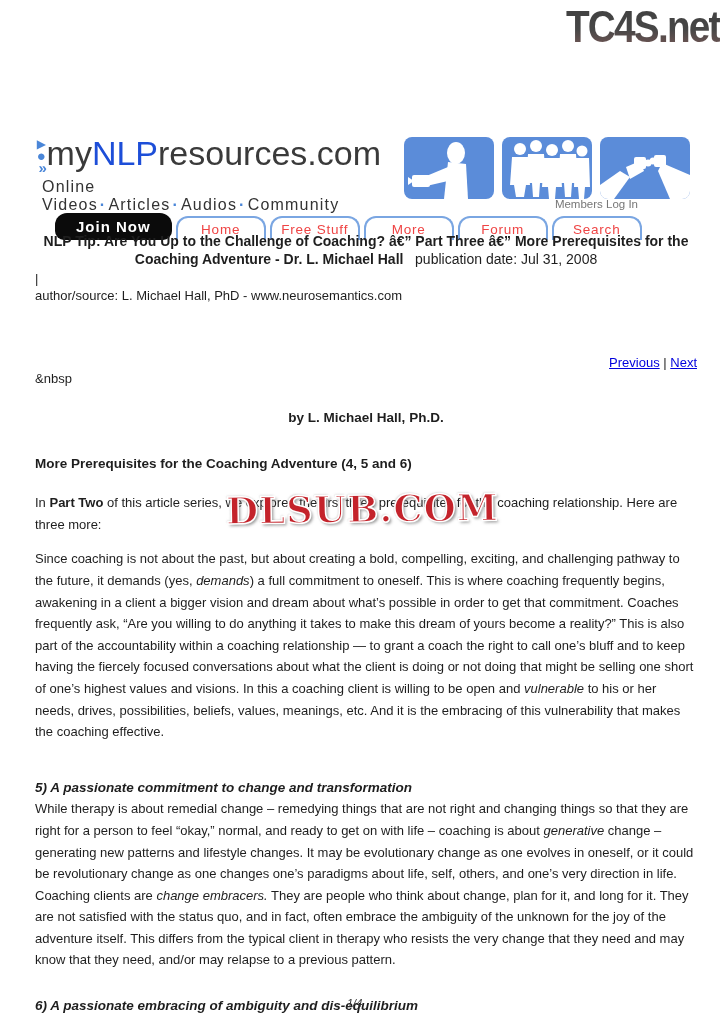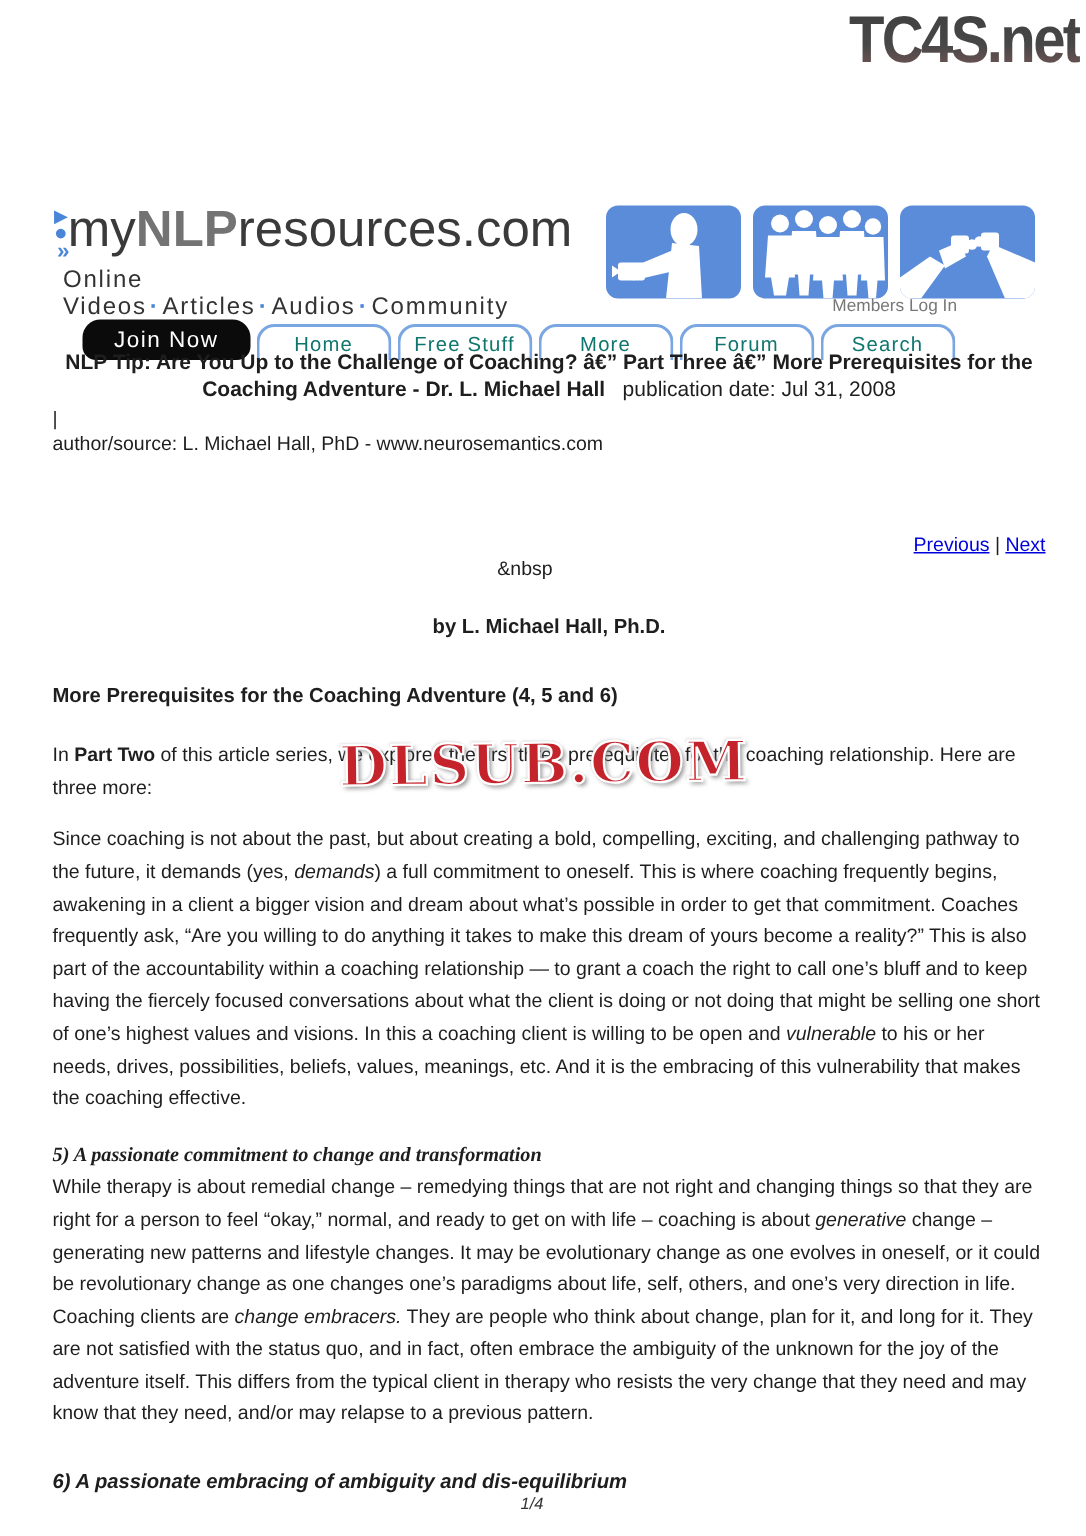--- a/index.html
+++ b/index.html
@@ -15,56 +15,56 @@
 
   
   .logo-row { position:absolute; top:136px; left:36px; width:345px; }
   .logo-line { display:flex; align-items:flex-start; }
   .logo-icon { display:flex; flex-direction:column; align-items:center; width:24px;
                color:#4a86d8; line-height:12px; font-size:13px; padding-top:2px; }
   .logo-icon .tri { font-size:12px; }
   .logo-icon .dot { font-size:15px; }
   .logo-icon .chev { font-size:15px; font-weight:bold; letter-spacing:-3px; }
   .logo-text { font-size:34px; letter-spacing:0; color:#3a3a3a; line-height:34px; }
-  .logo-text .accent { color:#737373; font-weight:bold; }
+  .logo-text .accent { color:#1d4ed8; font-weight:normal; }
   .tagline { margin-top:4px; margin-left:6px; font-size:16px; letter-spacing:1.2px; color:#333; }
   .tagline .sep { color:#4a86d8; font-weight:bold; padding:0 2px; }
 
   
   .thumbs { position:absolute; top:137px; left:404px; display:flex; gap:8px; }
   .thumb { width:90px; height:62px; background:#5b8cd9; border-radius:8px; overflow:hidden; }
   .thumb svg { display:block; width:100%; height:100%; }
   .members { position:absolute; top:198px; left:404px; width:234px; text-align:right;
              font-size:11.5px; color:#777; }
 
   
   .navtabs { position:absolute; top:213px; left:55px; display:flex; align-items:flex-end; gap:4px; }
-  .join { height:27px; padding:0 21px; background:#0b0b0b; color:#fff; font-weight:normal;
+  .join { height:27px; padding:0 21px; background:#0b0b0b; color:#fff; font-weight:bold;
           font-size:15px; letter-spacing:1px; border-radius:12px 12px 9px 9px;
           display:flex; align-items:center; }
   .tab { height:24px; width:90px; background:#fff; border:2px solid #7aa6e2; border-bottom:none;
-         border-radius:12px 12px 0 0; color:#0f766e; font-size:13.5px; letter-spacing:.8px;
+         border-radius:12px 12px 0 0; color:#ef4444; font-size:13.5px; letter-spacing:.8px;
          display:flex; align-items:center; justify-content:center; }
 
   
   .article { position:absolute; top:232px; left:35px; width:662px; font-size:13px;
              line-height:21.6px; color:#1e1e1e; }
   .title { text-align:center; font-size:14px; line-height:18px; margin-bottom:2px; }
   .pipe { line-height:17px; }
   .author { line-height:17px; }
   .prevnext { margin-top:51px; text-align:right; line-height:16px; }
   .prevnext a { color:#0000dd; text-decoration:underline; }
-  .nbsp-line { text-align:center; padding-right:32px; line-height:16px; }
+  .nbsp-line { text-align:left; padding-right:32px; line-height:16px; }
   .byline { margin-top:20px; text-align:center; font-weight:bold; font-size:13.5px; }
   .h-main { margin-top:24px; font-weight:bold; font-size:13.5px; }
   .intro { margin-top:18px; }
   .h-sec { font-weight:bold; font-style:italic; font-size:13.5px; }
   .h4 { margin-top:14px; }
   .p4 { margin-top:13px; }
-  .h5 { margin-top:16px;font-family:Liberation Serif, serif; }
+  .h5 { margin-top:34px; }
   .h6 { margin-top:24px; }
   .b { font-weight:bold; }
   .i { font-style:italic; }
 
   
   .dlsub { position:absolute; top:487px; left:226px; font-family:"DejaVu Serif", serif;
            font-size:37px; font-weight:bold; letter-spacing:1px; color:#c4232b;
            -webkit-text-stroke:1.5px #ffffff;
            text-shadow:2px 2px 3px rgba(120,120,120,.75), -1px -1px 2px rgba(180,180,180,.6);
            transform:rotate(-.8deg); }

